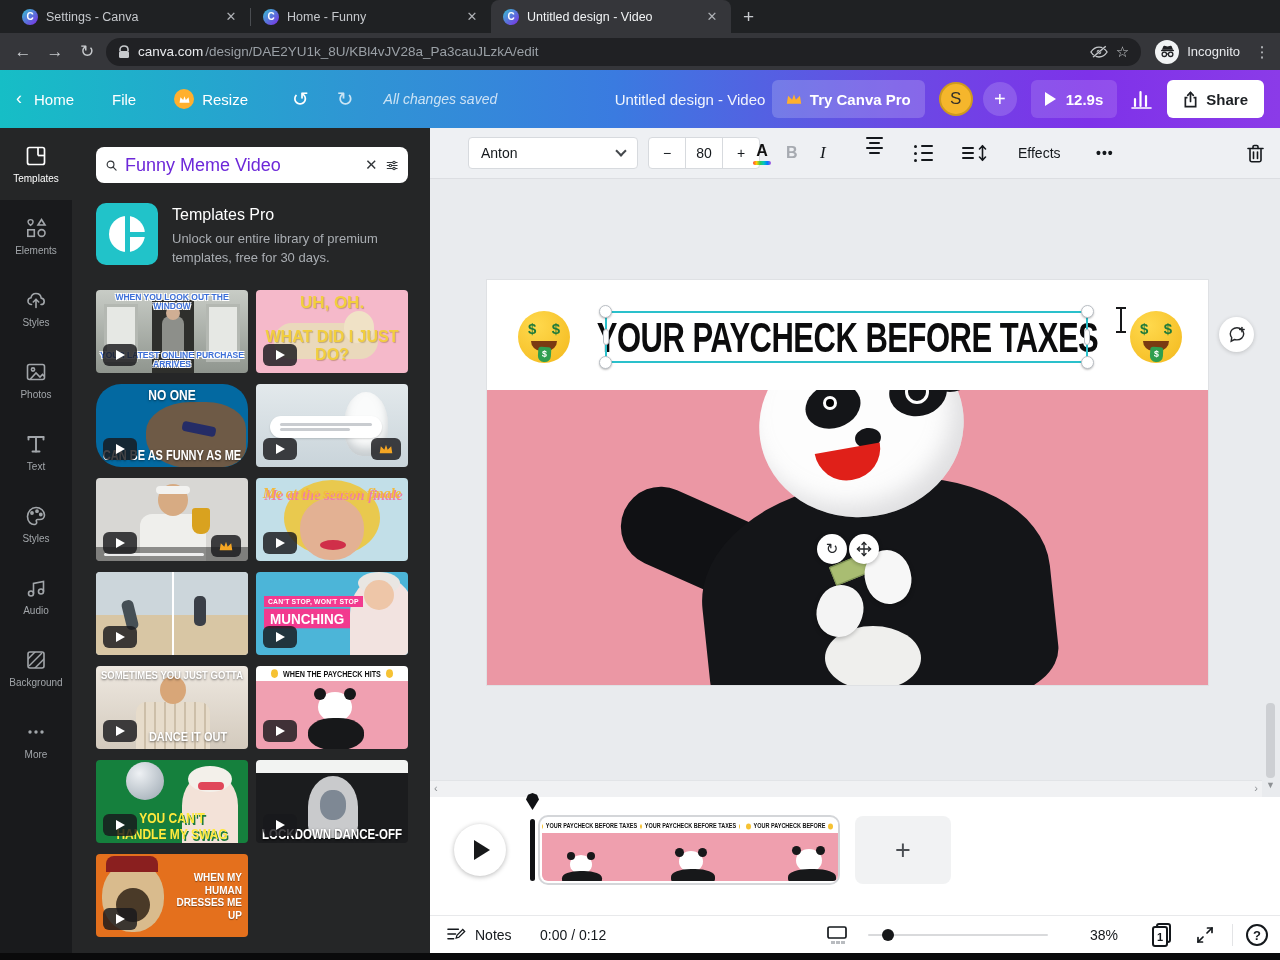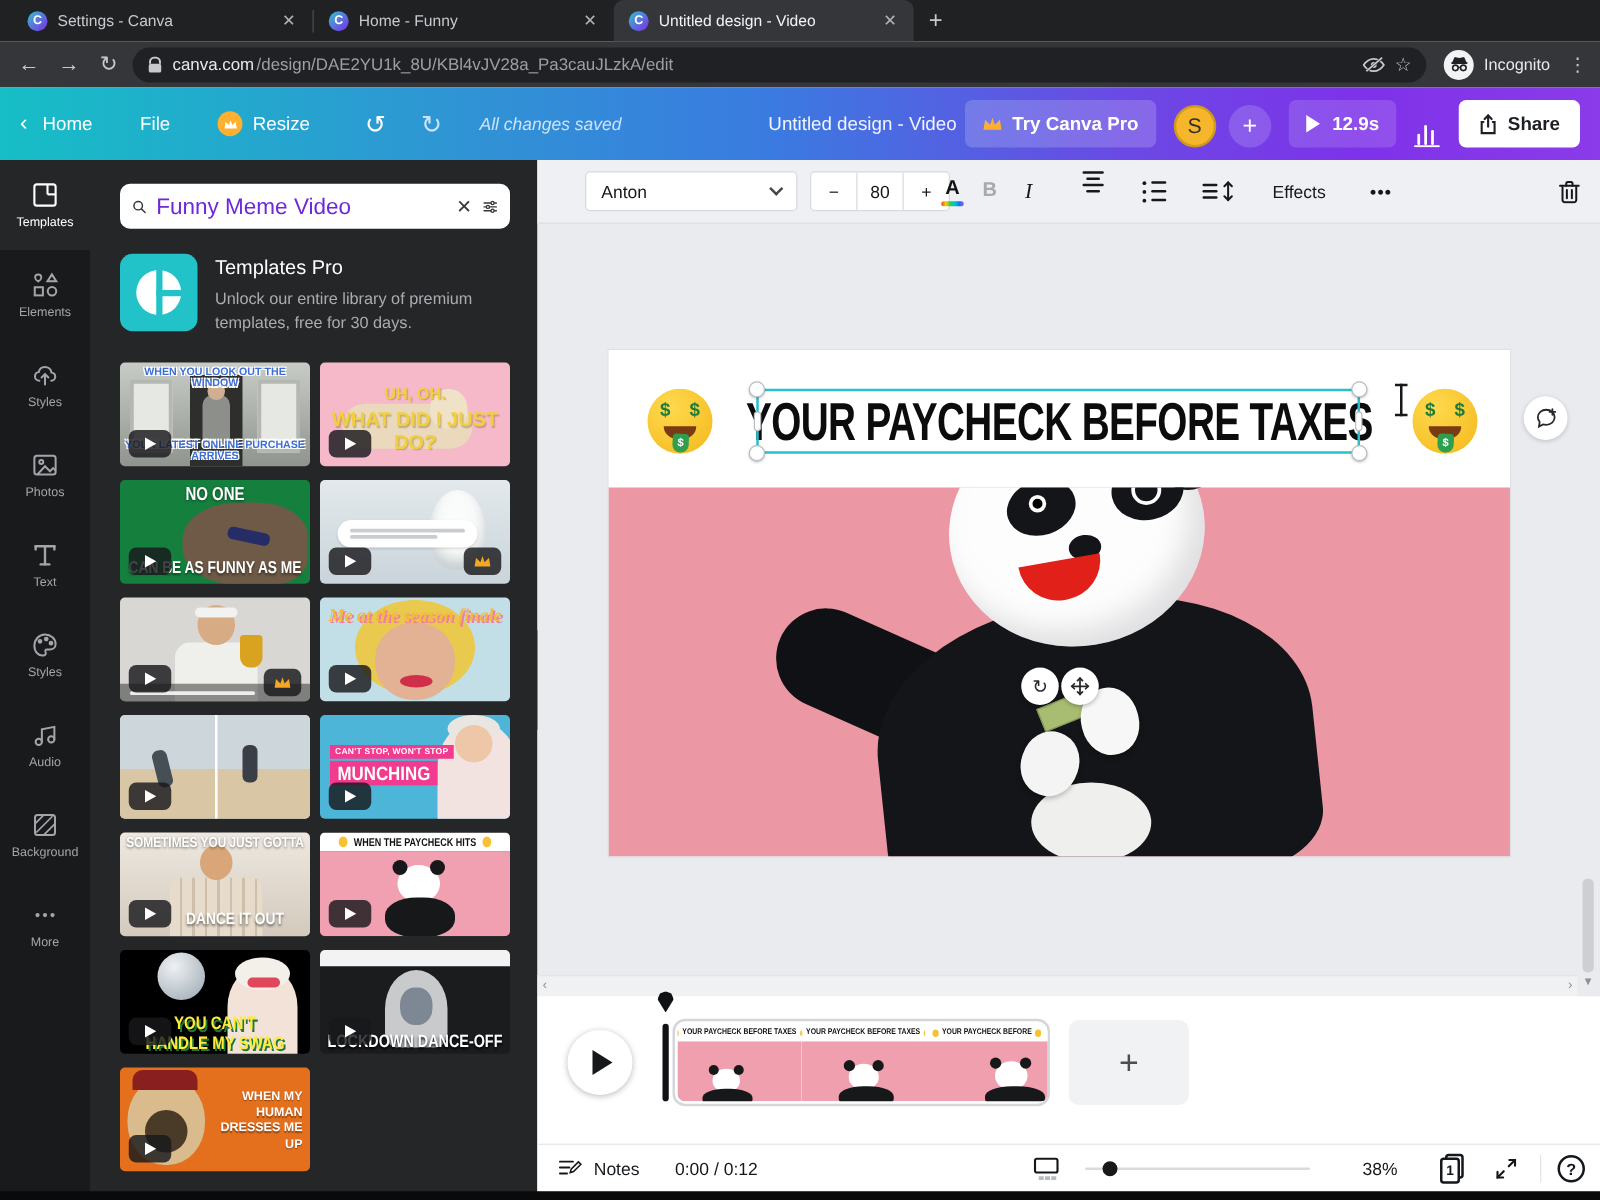--- a/index.html
+++ b/index.html
@@ -33,21 +33,21 @@
     background:linear-gradient(90deg,#16bec6 0%,#2f95d4 28%,#3a7be0 48%,#6a4ae4 70%,#7e32e9 85%,#8b3be8 100%);
     display:flex; align-items:center; color:#fff; font-size:15px; padding:0 16px; }
   .hd-item { display:flex; align-items:center; gap:8px; white-space:nowrap; }
   .hd-chev { font-size:18px; line-height:1; margin-top:-2px; }
   .crown-dot { width:20px; height:20px; border-radius:50%; background:#ffb02e; display:flex; align-items:center; justify-content:center; }
   .crown-dot svg { display:block; }
   .undo-redo { font-size:20px; color:#fff; }
   .undo-redo.dim { opacity:.75; }
   .saved { font-style:italic; color:rgba(255,255,255,.75); font-size:14px; }
   .hd-title { position:absolute; left:560px; width:260px; text-align:center; color:rgba(255,255,255,.92); }
-  .hd-right { position:absolute; right:16px; display:flex; align-items:flex-end; gap:14px; }
+  .hd-right { position:absolute; right:16px; display:flex; align-items:center; gap:14px; }
   .trypro { background:rgba(255,255,255,.18); border-radius:6px; height:38px; display:flex; align-items:center; gap:8px; padding:0 14px; font-weight:bold; font-size:15px; }
   .avatar { width:34px; height:34px; border-radius:50%; background:#f5b62c; border:2px solid #cf9a1d; color:#33302a; font-size:17px; display:flex; align-items:center; justify-content:center; }
   .plus-circ { width:34px; height:34px; border-radius:50%; background:rgba(255,255,255,.16); display:flex; align-items:center; justify-content:center; font-size:20px; }
   .playpill { background:rgba(255,255,255,.14); border-radius:6px; height:38px; display:flex; align-items:center; gap:10px; padding:0 14px; font-weight:bold; }
   .tri-play { width:0; height:0; border-left:11px solid #fff; border-top:7px solid transparent; border-bottom:7px solid transparent; }
   .share-btn { background:#fff; color:#1c1f23; border-radius:6px; height:38px; display:flex; align-items:center; gap:8px; padding:0 16px; font-weight:bold; font-size:15px; }
 
   
   .rail { position:absolute; left:0; top:128px; width:72px; height:832px; background:#191a1c; }
   .rail-item { height:72px; display:flex; flex-direction:column; align-items:center; justify-content:center; gap:5px; color:#a2a6aa; font-size:10px; }
@@ -78,23 +78,23 @@
   .t1 .door { position:absolute; left:56px; top:10px; width:42px; height:73px; background:#2e2f2c; }
   .t1 .man { position:absolute; left:66px; top:26px; width:22px; height:40px; background:#8d8f8a; border-radius:8px 8px 0 0; }
   .t1 .head1 { position:absolute; left:70px; top:16px; width:14px; height:14px; border-radius:50%; background:#cfae94; }
   .t1 .winL { position:absolute; left:8px; top:14px; width:34px; height:58px; background:#e6e8e4; border:3px solid #b4b8b2; }
   .t1 .winR { position:absolute; right:8px; top:14px; width:34px; height:58px; background:#e6e8e4; border:3px solid #b4b8b2; }
   .t1 .top { top:3px; color:#3c6fd8; font-size:8.5px; text-shadow:-1px -1px 0 #fff,1px -1px 0 #fff,-1px 1px 0 #fff,1px 1px 0 #fff; }
   .t1 .bot { bottom:4px; color:#3c6fd8; font-size:8.5px; text-shadow:-1px -1px 0 #fff,1px -1px 0 #fff,-1px 1px 0 #fff,1px 1px 0 #fff; }
   .t2 { background:#f5b9ca; }
   .t2 .dog { position:absolute; left:18px; bottom:14px; width:104px; height:36px; background:#ead9bc; border-radius:18px; }
   .t2 .doghead { position:absolute; left:88px; bottom:30px; width:30px; height:32px; background:#f0e2c6; border-radius:50% 50% 45% 45%; }
-  .t2 .top { top:18px; color:#f2cf3e; font-size:13px; text-shadow:1px 1px 1px rgba(120,80,0,.35); }
+  .t2 .top { top:4px; color:#f2cf3e; font-size:17px; text-shadow:1px 1px 1px rgba(120,80,0,.35); }
   .t2 .bot { bottom:10px; color:#f2cf3e; font-size:16px; text-shadow:1px 1px 1px rgba(120,80,0,.35); }
-  .t3 { background:#15803d; }
+  .t3 { background:#0369a1;border-radius:25px; }
   .t3 .cat { position:absolute; left:50px; top:18px; width:100px; height:66px; background:#6e5a46; border-radius:45% 40% 30% 45%; }
   .t3 .glass { position:absolute; left:86px; top:40px; width:34px; height:10px; background:#252c66; border-radius:4px; transform:rotate(12deg); }
   .t3 .top { top:5px; color:#fff; font-size:12px; text-shadow:0 1px 2px rgba(0,0,0,.5); transform:scaleY(1.25); }
   .t3 .bot { bottom:5px; color:#fff; font-size:11px; text-shadow:0 1px 2px rgba(0,0,0,.5); transform:scaleY(1.25); }
   .t4 { background:linear-gradient(#e3e9ec,#c9d4da); }
   .t4 .owl { position:absolute; right:20px; top:8px; width:44px; height:64px; background:#fafbfb; border-radius:50% 50% 42% 42%; box-shadow:inset 0 -8px 10px rgba(150,160,165,.5); }
   .t4 .bubble { position:absolute; left:14px; top:32px; width:112px; height:22px; background:#fff; border-radius:11px; box-shadow:0 1px 2px rgba(0,0,0,.15); }
   .t4 .bl { position:absolute; left:10px; top:7px; width:92px; height:3px; background:#c9ccd0; border-radius:2px; }
   .t4 .bl2 { top:12px; width:70px; }
   .t5 { background:#d8d7d4; }
@@ -127,21 +127,21 @@
     background:repeating-linear-gradient(90deg,#e7dccb 0 8px,#cdbfa9 8px 10px),repeating-linear-gradient(0deg,rgba(0,0,0,0) 0 8px,rgba(140,120,90,.35) 8px 10px),#e7dccb; }
   .t9 .top { top:4px; color:#fff; font-size:9.5px; text-shadow:0 1px 2px rgba(0,0,0,.55); transform:scaleY(1.2); }
   .t9 .bot { bottom:6px; left:34px; right:2px; color:#fff; font-size:11px; text-shadow:0 1px 2px rgba(0,0,0,.55); transform:scaleY(1.2); }
   .t10 .bar10 { position:absolute; left:0; right:0; top:0; height:15px; background:#fff; display:flex; align-items:center; justify-content:center; gap:5px; }
   .t10 .bar10 span { color:#111; font-size:7.2px; font-weight:bold; transform:scaleY(1.25); white-space:nowrap; }
   .minidot { width:7px; height:7px; border-radius:50%; background:#f6c233; display:inline-block; }
   .t10 .pinkbg { position:absolute; left:0; right:0; top:15px; bottom:0; background:#f0a0b1; }
   .mini-panda .mp-head { position:absolute; background:#fff; border-radius:50%; }
   .mini-panda .mp-ear { position:absolute; background:#17181a; border-radius:50%; }
   .mini-panda .mp-body { position:absolute; background:#17181a; border-radius:45%; }
-  .t11 { background:#000000; }
+  .t11 { background:#15803d; }
   .t11 .ball { position:absolute; left:30px; top:2px; width:38px; height:38px; border-radius:50%; background:radial-gradient(circle at 35% 30%,#eef1f4,#9aa6b0); }
   .t11 .girl { position:absolute; right:10px; top:14px; width:56px; height:70px; background:#f3e2d8; border-radius:45% 45% 0 0; }
   .t11 .ghair { position:absolute; right:16px; top:6px; width:44px; height:26px; background:#f3f0ea; border-radius:50%; }
   .t11 .shades { position:absolute; right:24px; top:22px; width:26px; height:8px; background:#e0475a; border-radius:4px; }
   .t11 .txt { bottom:4px; color:#ffe93c; font-size:12px; line-height:1.05; text-shadow:1.5px 1.5px 0 #1d7a3c; transform:scaleY(1.2); }
   .t12 { background:#1b1c1e; }
   .t12 .bar12 { position:absolute; left:0; right:0; top:0; height:13px; background:#f2f3f2; }
   .t12 .hood { position:absolute; left:52px; top:16px; width:50px; height:62px; background:#c9cacc; border-radius:50% 50% 20% 20%; }
   .t12 .hface { position:absolute; left:64px; top:30px; width:26px; height:30px; background:#7e8894; border-radius:45%; }
   .t12 .bot { bottom:3px; color:#fff; font-size:11.5px; text-shadow:0 1px 2px #000; transform:scaleY(1.25); }

